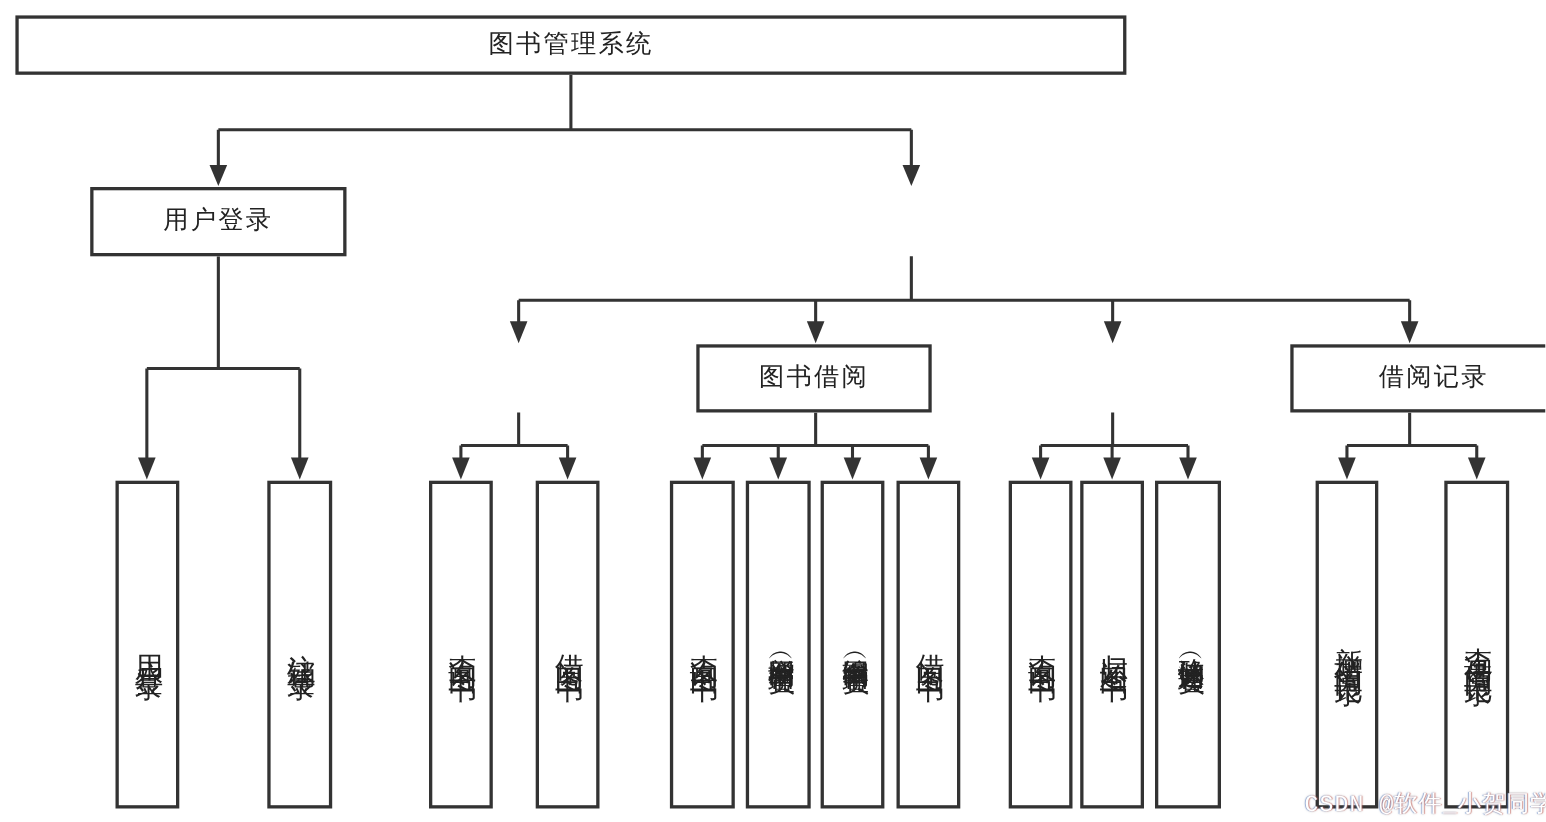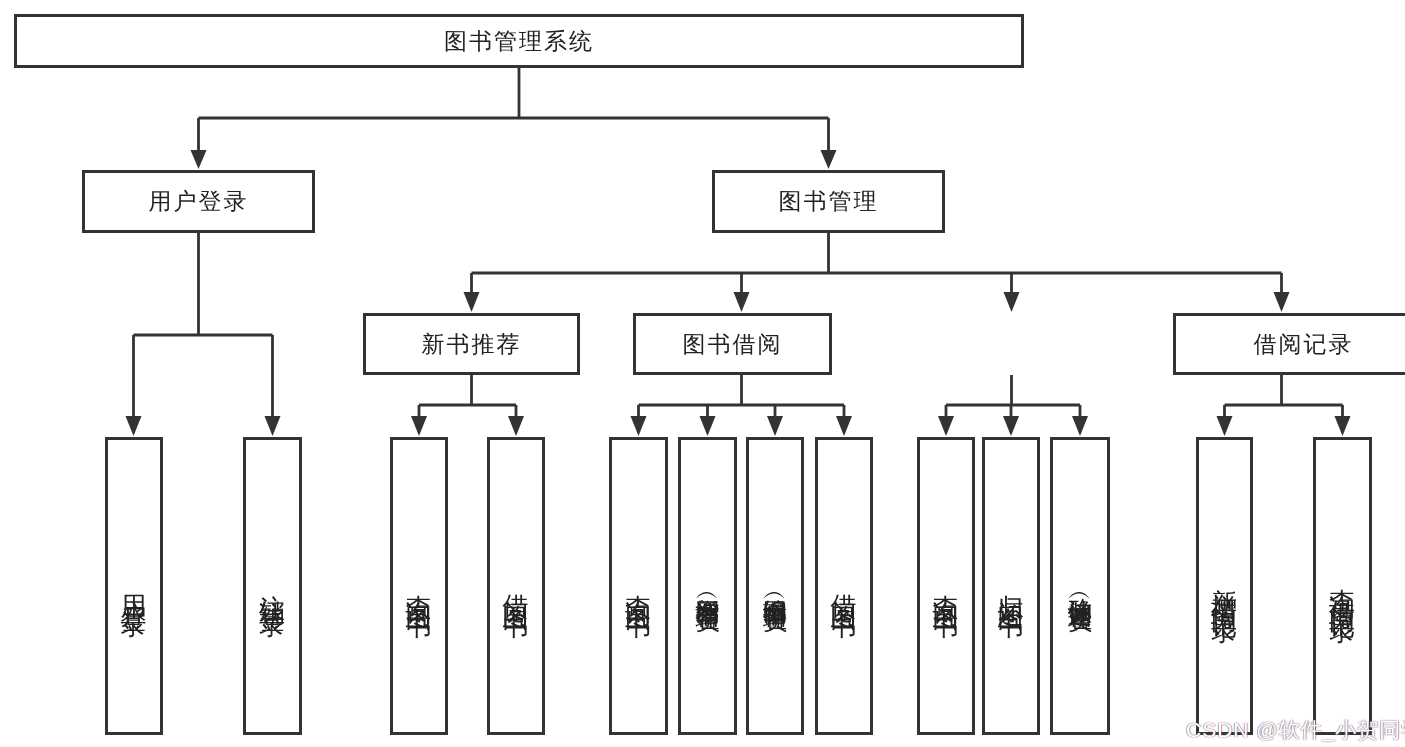--- a/index.html
+++ b/index.html
@@ -1,20 +1,20 @@
 <!DOCTYPE html>
 <html><head>
 <meta charset="utf-8">
 <style>
   html,body{margin:0;padding:0;background:#ffffff;}
   .canvas{
     position:relative;
     width:1405px;height:747px;
     background:#ffffff;
-    font-family:Liberation Sans, sans-serif;
+    font-family:Liberation Mono, monospace;
     overflow:hidden;
   }
   .wires{position:absolute;left:0;top:0;z-index:1;}
   .box{
     position:absolute;
     background:#ffffff;
     border:3px solid #333333;
     box-sizing:border-box;
     display:flex;align-items:center;justify-content:center;
     color:#222222;
@@ -96,28 +96,22 @@
     </g>
   </svg>
 
   <div class="box hbox" style="left:14px;top:14px;width:1010px;height:54px">
     <span>图书管理系统</span>
   </div>
 
   <div class="box hbox" style="left:82px;top:170px;width:233px;height:63px">
     <span>用户登录</span>
   </div>
-  <div class="box hbox" style="left:712px;top:170px;width:233px;height:63px">
-    <span>图书管理</span>
-  </div>
 
-  <div class="box hbox" style="left:363px;top:313px;width:217px;height:62px">
-    <span>新书推荐</span>
-  </div>
-  <div class="box hbox" style="left:633px;top:313px;width:199px;height:62px">
+  <div class="box hbox" style="left:633px;top:313px;width:214px;height:62px">
     <span>图书借阅</span>
   </div>
   <div class="box hbox" style="left:1173px;top:313px;width:261px;height:62px">
     <span>借阅记录</span>
   </div>
 
   <div class="box vbox" style="left:105px;top:437px;width:58px;height:298px">
     <span>用户登录</span>
   </div>
   <div class="box vbox" style="left:243px;top:437px;width:59px;height:298px">

